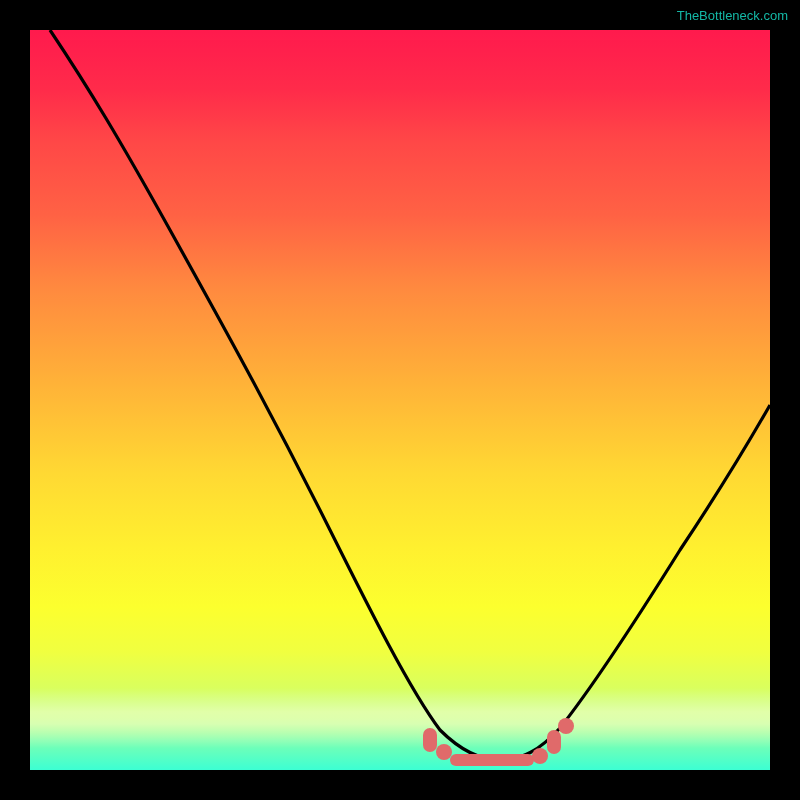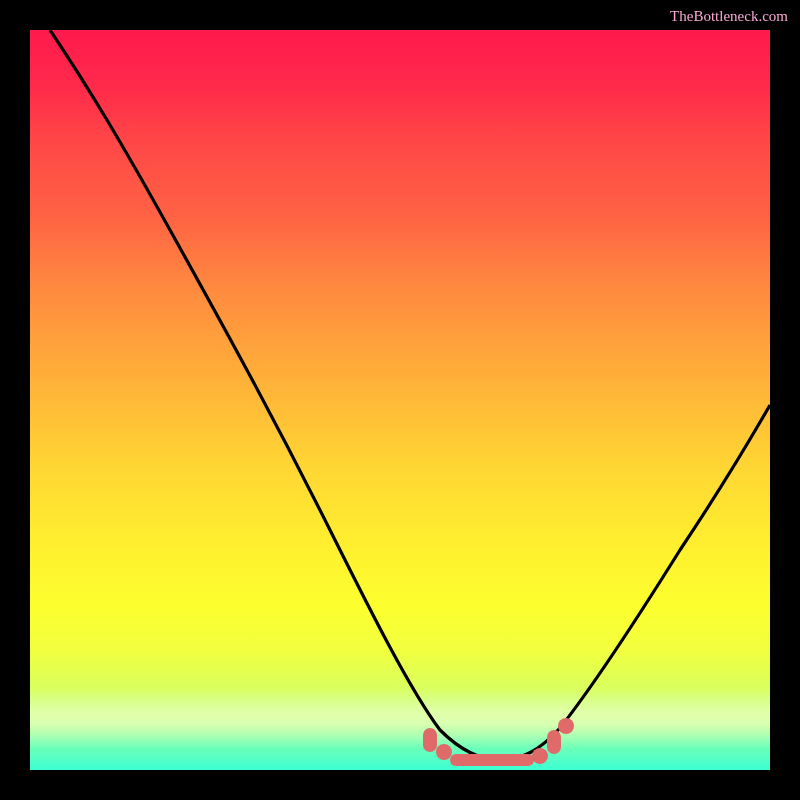--- a/index.html
+++ b/index.html
@@ -1,17 +1,17 @@
 <!DOCTYPE html>
 <html><head>
 <meta charset="utf-8">
 <style>
   * { margin: 0; padding: 0; box-sizing: border-box; }
   body { width: 800px; height: 800px; background: #000; position: relative; font-family: Arial, sans-serif; }
-  .watermark { position: absolute; top: 8px; right: 12px; color: #f9a8d4; font-size: 15px; font-weight: 400; z-index: 10; font-family: Liberation Serif, serif; }
+  .watermark { position: absolute; top: 8px; right: 12px; color: #14b8a6; font-size: 13px; font-weight: 400; z-index: 10; }
   .plot-area { position: absolute; left: 30px; top: 30px; width: 740px; height: 740px; }
   .gradient-bg { position: absolute; inset: 0; background: linear-gradient(to bottom,
     #ff1a4d 0%,
     #ff2b4a 8%,
     #ff4747 15%,
     #ff6244 25%,
     #ff8a3f 35%,
     #ffb338 48%,
     #ffd933 60%,
     #fff02f 70%,

